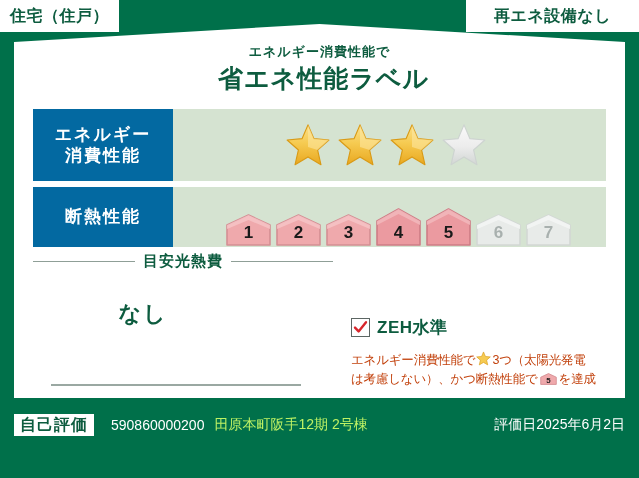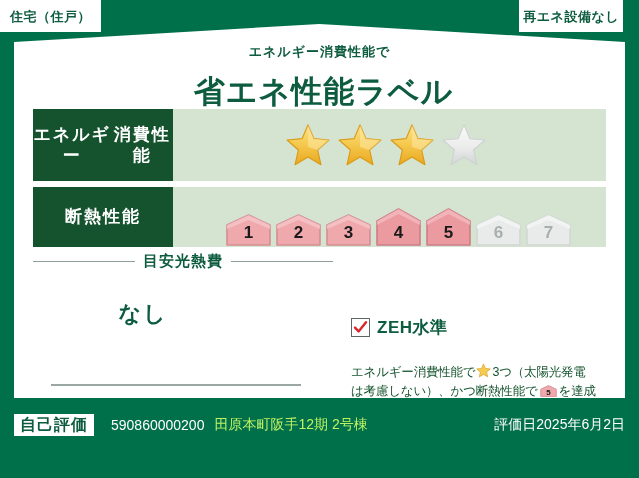--- a/index.html
+++ b/index.html
@@ -19,30 +19,30 @@
     box-sizing: border-box;
   }
 
   
   .corner-tag {
     position: absolute;
     top: 0;
     background: #ffffff;
     color: #0d5c3f;
     font-weight: bold;
-    font-size: 13px;
+    font-size: 16px;
     line-height: 1;
     display: flex;
     align-items: center;
     justify-content: center;
     letter-spacing: 0.5px;
     white-space: nowrap;
   }
   #tag-left  { left: 0;  height: 32px; padding: 0 10px; }
-  #tag-right { right: 16px; height: 32px; padding: 0 4px; }
+  #tag-right { right: 0; height: 32px; padding: 0 28px; }
 
   
   #panel {
     position: absolute;
     left: 14px;
     top: 24px;
     width: 611px;
     height: 374px;
     background: #ffffff;
     -webkit-clip-path: polygon(0% 18px, 50% 0%, 100% 18px, 100% 100%, 0% 100%);
@@ -58,48 +58,48 @@
   }
   #title-sub {
     color: #0d5c3f;
     font-size: 13px;
     font-weight: bold;
     letter-spacing: 1px;
     line-height: 1.2;
   }
   #title-main {
     color: #0d5c3f;
-    font-size: 31px;
+    font-size: 25px;
     font-weight: bold;
     letter-spacing: 1px;
     line-height: 1.25;
-    margin-top: 13px;
+    margin-top: 3px;
     padding-left: 8px;
   }
 
   
   .perf-row {
     position: absolute;
     left: 19px;
     width: 573px;
     display: flex;
     align-items: stretch;
   }
   #row-energy      { top: 85px;  height: 72px; }
   #row-insulation  { top: 163px; height: 60px; }
 
   .perf-label {
-    background: #14532d;
+    background: #0369a1;
     color: #ffffff;
     font-weight: bold;
     font-size: 17px;
     line-height: 1.25;
     letter-spacing: 2px;
     display: flex;
-    flex-direction: row;
+    flex-direction: column;
     align-items: center;
     justify-content: center;
     text-align: center;
     flex: 0 0 140px;
     box-sizing: border-box;
   }
   .perf-value {
     background: #D5E3D1;
     flex: 1 1 auto;
     display: flex;
@@ -218,22 +218,22 @@
     box-sizing: border-box;
   }
   #zeh-check svg { position: absolute; left: 1px; top: 1px; }
   #zeh-title {
     color: #0d5c3f;
     font-size: 17px;
     font-weight: bold;
     letter-spacing: 0.5px;
   }
   #zeh-desc {
-    margin-top: 24px;
-    color: #14532d;
+    margin-top: 12px;
+    color: #c2410c;
     font-size: 12.5px;
     line-height: 1.5;
     letter-spacing: -0.2px;
   }
   .inline-star { vertical-align: -2px; margin: 0 1px; }
   .inline-badge { vertical-align: -3px; margin: 0 2px; }
 
   
   #footer {
     position: absolute;

